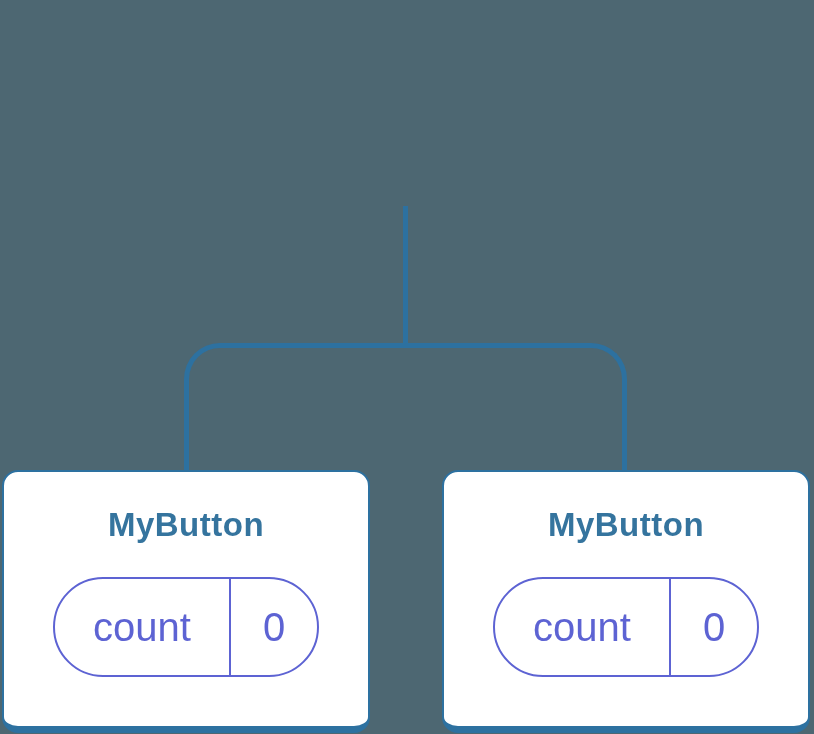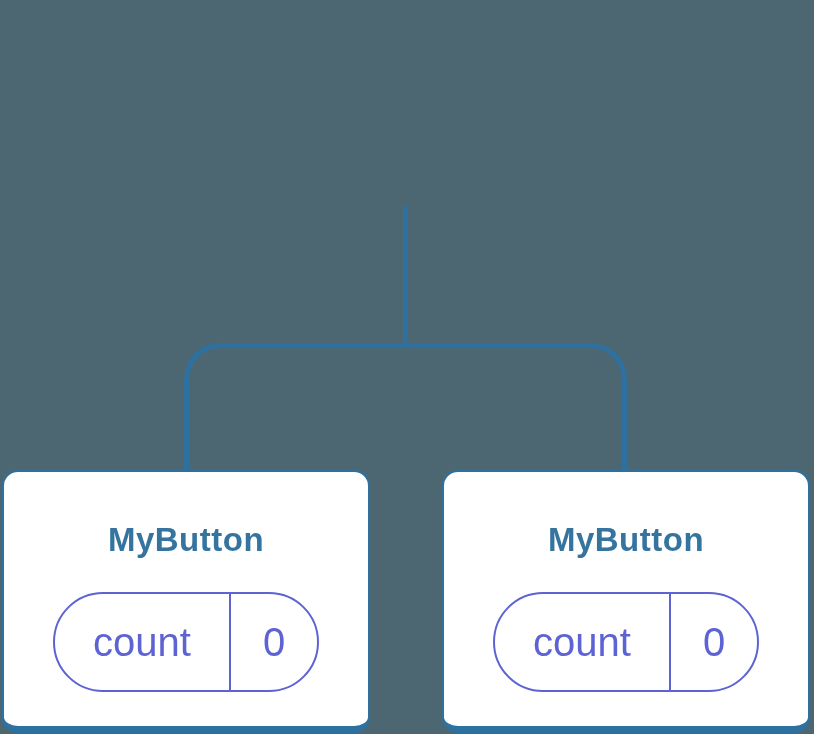--- a/index.html
+++ b/index.html
@@ -59,21 +59,21 @@
     border-left: 5px solid var(--line);
     border-right: 5px solid var(--line);
     border-radius: 36px 36px 0 0;
   }
 
   .child-node {
     top: 470px;
     width: 368px; height: 263px;
     border-bottom-width: 7px;
     display: flex; flex-direction: column; align-items: center;
-    padding-top: 46px;
+    padding-top: 31px;
   }
   .child-left  { left: 2px; }
   .child-right { left: 442px; }
 
   .state-pill {
     margin-top: 30px;
     width: 266px; height: 100px;
     border: 2px solid var(--accent);
     border-radius: 52px;
     background: var(--node-bg);

